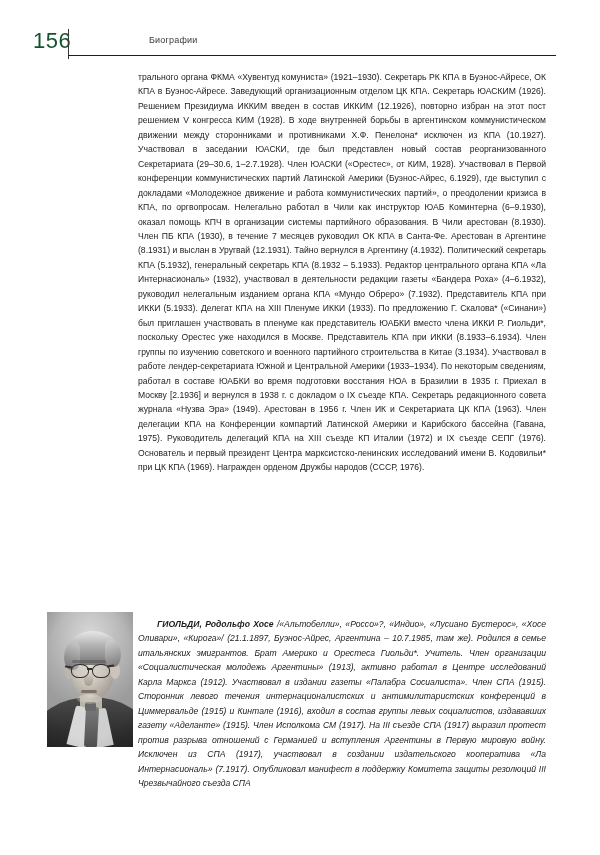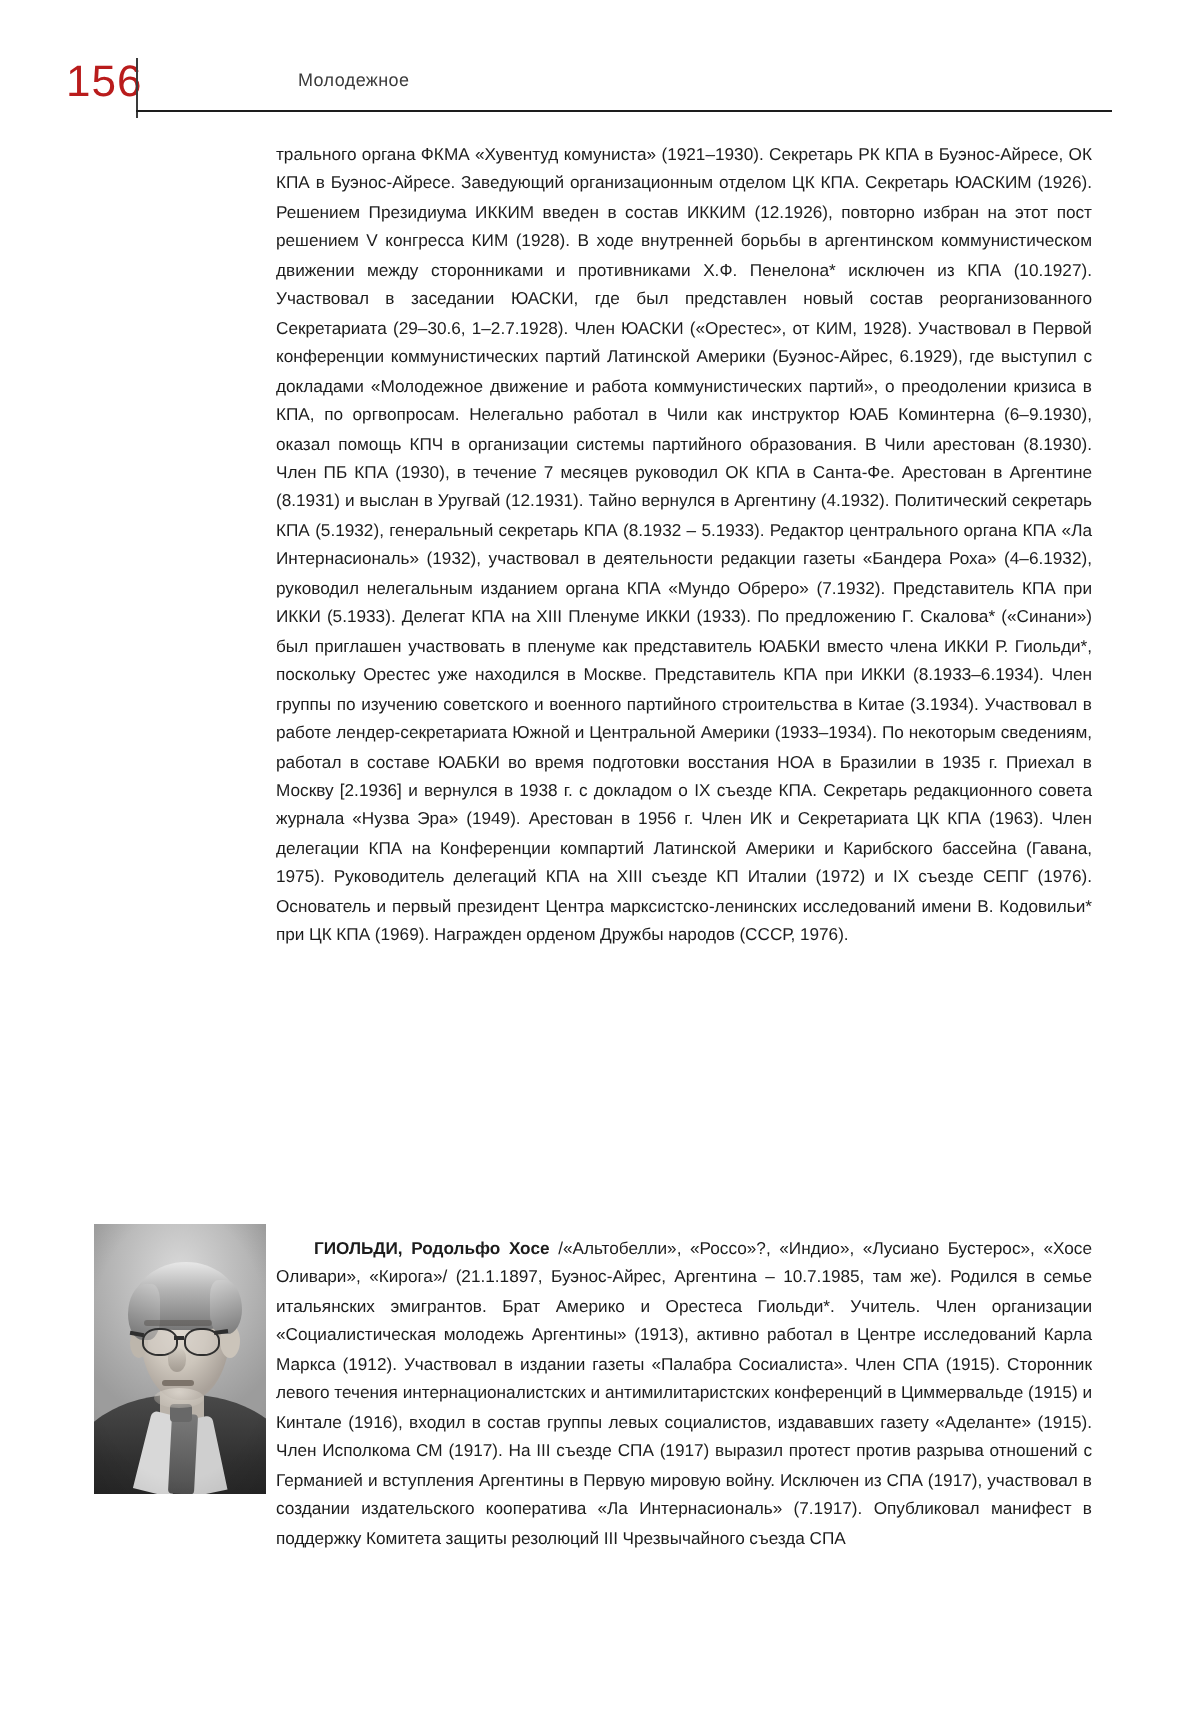--- a/index.html
+++ b/index.html
@@ -27,21 +27,21 @@
   .folio {
     position: absolute;
     left: 33px;
     top: 27px;
     width: 34px;
     text-align: right;
     font-family: "Liberation Sans", sans-serif;
     font-size: 22px;
     font-weight: 300;
     letter-spacing: 0.5px;
-    color: #b91c1c;
+    color: #14532d;
     line-height: 28px;
   }
   .folio-rule-v {
     position: absolute;
     left: 68px;
     top: 29px;
     width: 1px;
     height: 30px;
     background: #3a3a3a;
   }
@@ -77,20 +77,21 @@
     text-align: justify;
     text-justify: inter-word;
     color: #1c1c1c;
     -webkit-hyphens: none;
     hyphens: none;
     word-spacing: -0.1px;
   }
   .para.entry {
     margin-top: 14.45px;
     text-indent: 19px;
+    font-style: italic;
   }
   .lead {
     font-weight: bold;
   }
 
   
   .portrait-wrap {
     position: absolute;
     left: 47px;
     top: 612px;
@@ -304,21 +305,21 @@
     inset: 0;
     background: radial-gradient(ellipse 95% 90% at 50% 45%, rgba(0,0,0,0) 55%, rgba(0,0,0,0.22) 100%);
   }
 </style>
 </head>
 <body>
 
 <div class="page-header">
   <div class="folio">156</div>
   <div class="folio-rule-v"></div>
-  <div class="head-label">Молодежное</div>
+  <div class="head-label">Биографии</div>
   <div class="head-rule-h"></div>
 </div>
 
 <div class="portrait-wrap">
   <div class="portrait">
     <div class="bgfill"></div>
     <div class="suit"></div>
     <div class="neck"></div>
     <div class="collarL"></div>
     <div class="collarR"></div>

